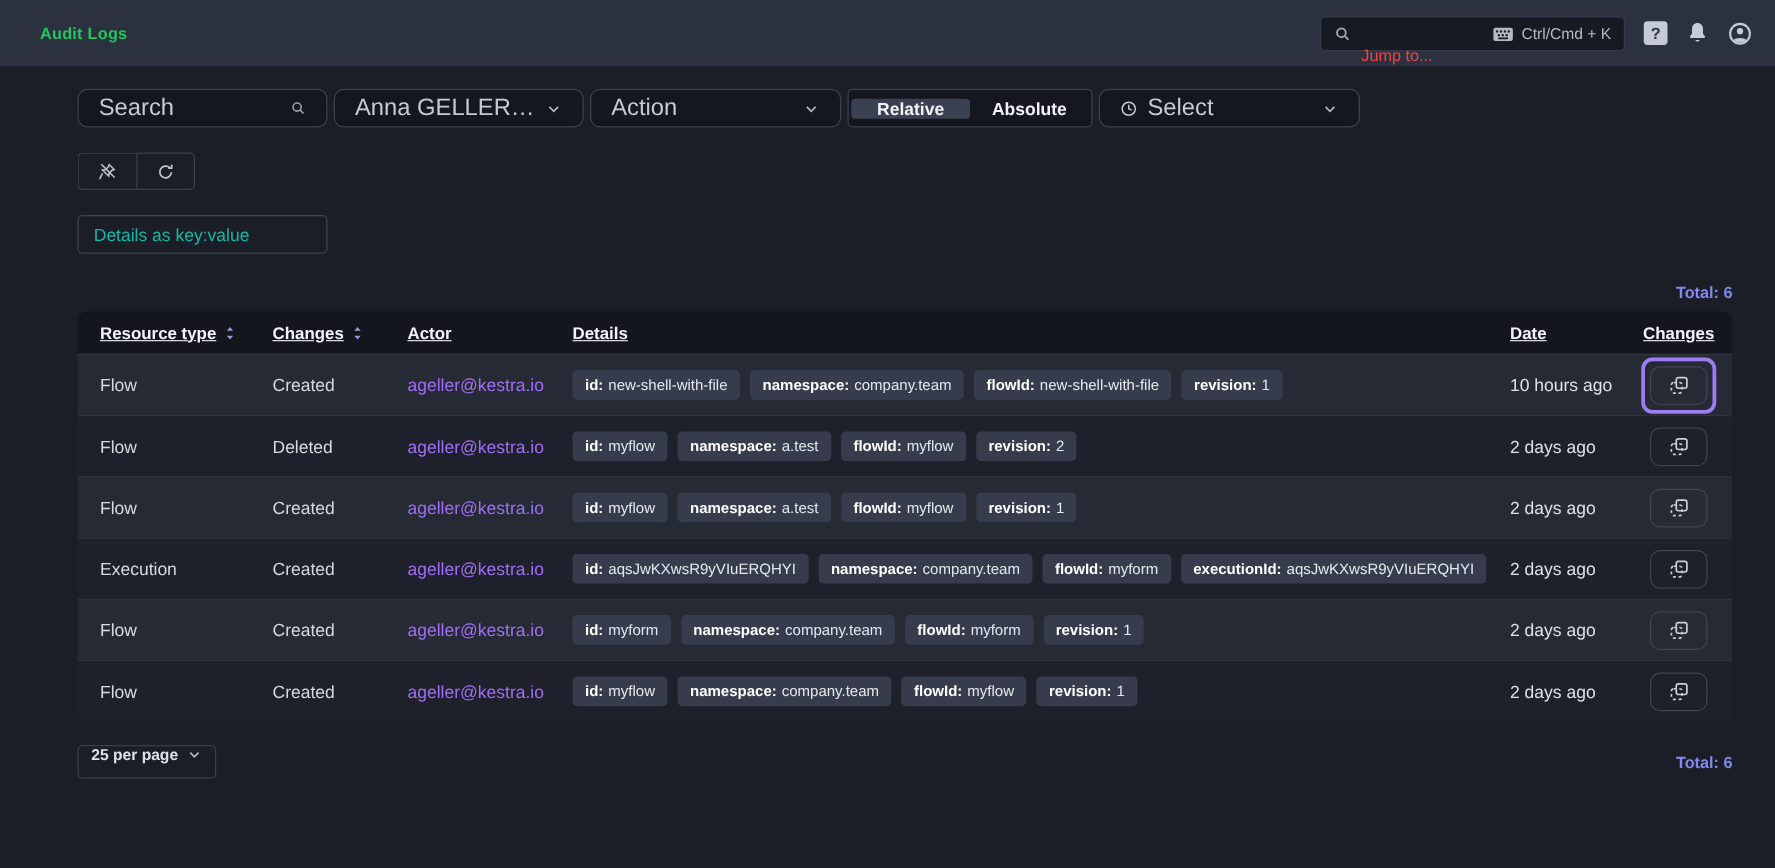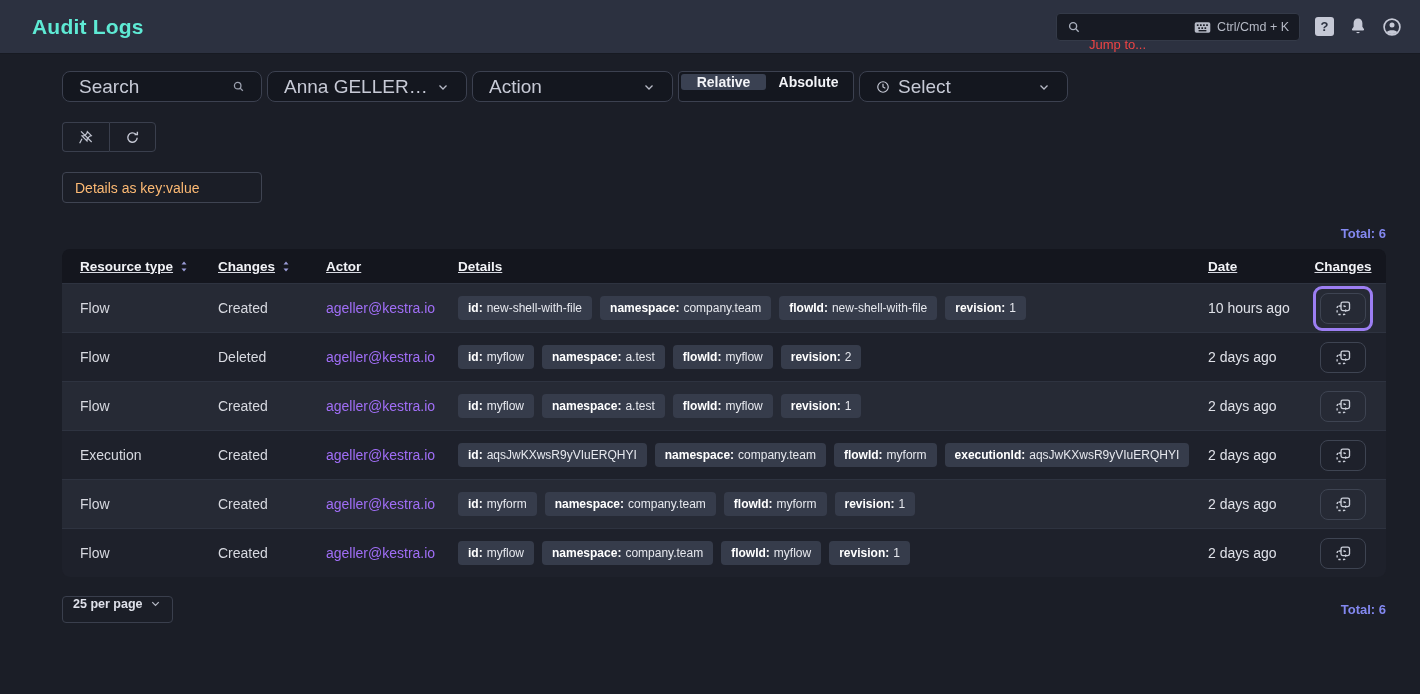--- a/index.html
+++ b/index.html
@@ -8,21 +8,21 @@
     background:#1b1e27;
     font-family:"Liberation Sans", sans-serif;
     color:#d8dae2;
   }
   
   .topbar {
     height:54px; background:#2c3140; border-bottom:1px solid #171a22;
     display:flex; align-items:center; justify-content:space-between;
     padding:0 18px 0 32px;
   }
-  .topbar-title { font-size:21px; font-weight:800; color:#5eead4; letter-spacing:.2px;text-align:right; }
+  .topbar-title { font-size:13px; font-weight:800; color:#22c55e; letter-spacing:.2px;text-align:right; }
   .topbar-right { display:flex; align-items:center; gap:15px; }
   .jumpbox {
     width:244px; height:28px; background:#171a23; border:1px solid #343a48;
     border-radius:4px; display:flex; align-items:center; padding:0 10px; gap:8px;
     cursor:pointer;
   }
   .jumpbox .jump-text { font-size:13px; color:#ef4444; flex:0 0 auto;margin-top:36px; }
   .jumpbox .spacer { flex:1; }
   .jumpbox .shortcut { font-size:12.5px; color:#b6bac6; display:flex; align-items:flex-end; gap:6px; }
   .icon-btn { background:none; border:none; cursor:pointer; display:flex; align-items:center; }
@@ -40,40 +40,40 @@
   }
   .f-input { justify-content:space-between; }
   .f-select { justify-content:space-between; gap:8px; }
   .f-select .lbl { white-space:nowrap; overflow:hidden; text-overflow:ellipsis; }
   .w-search { width:200px; }
   .w-user { width:200px; }
   .w-perm { width:199px; }
   .w-action { width:201px; }
   .w-select { width:209px; }
   .toggle-group {
-    width:176px; height:31px; background:#14171f; border:1px solid #3c4150; border-radius:4px;
-    display:flex; align-items:flex-start; padding:2px;
+    width:196px; height:31px; background:#14171f; border:1px solid #3c4150; border-radius:4px;
+    display:flex; align-items:center; padding:2px;
   }
   .toggle-seg {
     flex:1; display:flex; align-items:center; justify-content:center;
     font-size:14px; font-weight:700; color:#f2f3f7; border-radius:3px; cursor:pointer;
     background:transparent; border:none;
   }
   .toggle-seg.selected { background:#3a4152; }
   .btn-toolbar { margin-top:20px; display:flex; }
   .tool-btn {
     width:47px; height:30px; background:transparent; border:1px solid #3a3f4d;
     display:flex; align-items:center; justify-content:center; cursor:pointer;
   }
   .tool-btn:first-child { border-radius:4px 0 0 4px; border-right:none; }
   .tool-btn:last-child { border-radius:0 4px 4px 0; }
   .details-input {
     margin-top:20px; width:200px; height:31px; background:transparent;
     border:1px solid #3f4452; border-radius:4px; display:flex; align-items:center;
-    padding:0 12px; font-size:14px; color:#fdba74; cursor:text;
+    padding:0 12px; font-size:14px; color:#14b8a6; cursor:text;
   }
   .total-line { margin-top:23px; text-align:right; font-size:13px; font-weight:700; color:#8388f0; }
   .total-bottom { text-align:right; font-size:13px; font-weight:700; color:#8388f0; }
   
   .audit-table { margin-top:8px; border-radius:8px; overflow:hidden; }
   .t-header, .t-row {
     display:grid;
     grid-template-columns:138px 108px 132px 1fr 100px 86px;
     align-items:center; padding-left:10px;
   }

